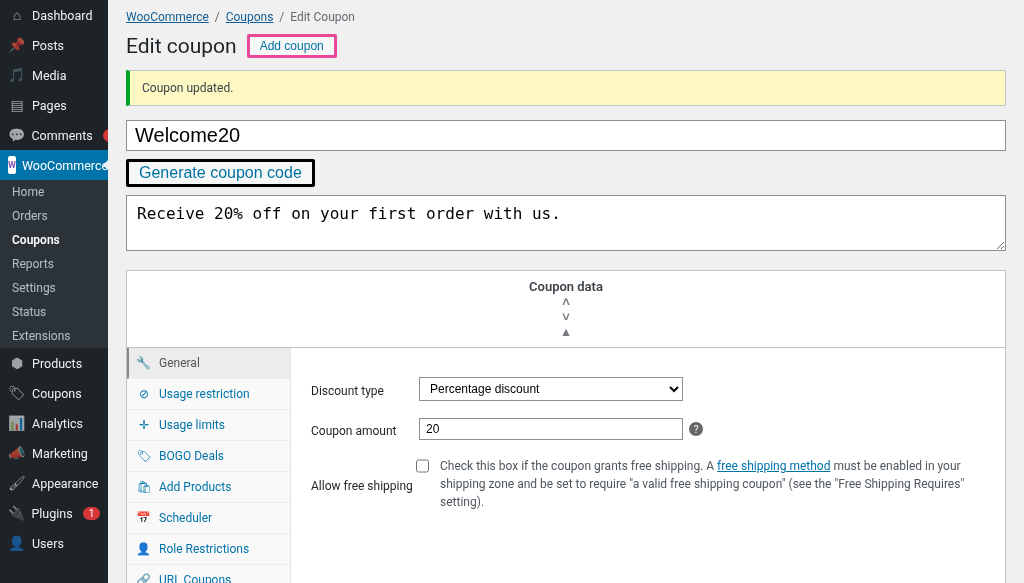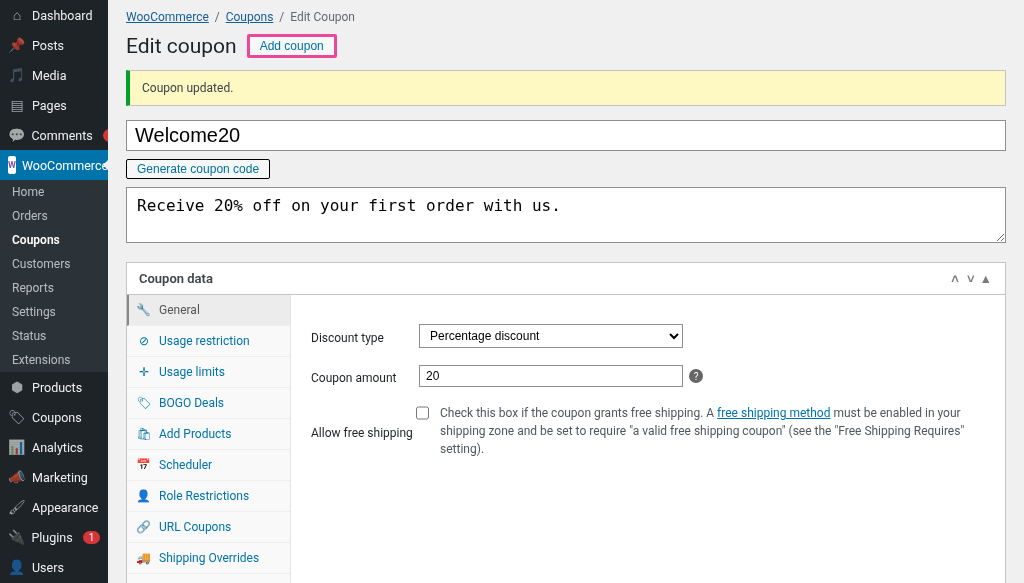--- a/index.html
+++ b/index.html
@@ -19,25 +19,25 @@
 .main { flex: 1; overflow-y: auto; padding: 0 18px; }
 .breadcrumb { font-size: 12px; padding: 10px 0; color: #646970; }
 .breadcrumb a { color: #135e96; text-decoration: underline; cursor: pointer; }
 .heading-row { display: flex; align-items: center; gap: 10px; margin-bottom: 12px; }
 .heading-row h1 { font-size: 21px; font-weight: 400; color: #1d2327; }
 .heading-row .add-btn { border: 3px solid #ec4899; color: #0071a1; background: #f6f7f7; padding: 2px 10px; font-size: 12px; border-radius: 2px; cursor: pointer; }
 
 .notice { background: #fef9c3; border: 1px solid #c3c4c7; border-left: 4px solid #00a32a; padding: 10px 12px; font-size: 12px; margin-bottom: 14px; }
 
 .title-input { width: 100%; font-size: 20px; padding: 3px 8px; border: 1px solid #8c8f94; background: #fff; margin-bottom: 8px; }
-.gen-btn { border: 1px solid #000000; color: #0071a1; background: #f6f7f7; padding: 2px 10px; font-size: 12px; border-radius: 2px; cursor: pointer; margin-bottom: 8px; }
+.gen-btn { border: 3px solid #000000; color: #0071a1; background: #f6f7f7; padding: 2px 10px; font-size: 16px; border-radius: 2px; cursor: pointer; margin-bottom: 8px; }
 .desc-input { width: 100%; font-size: 16px; padding: 8px 10px; border: 1px solid #8c8f94; background: #fff; resize: vertical; min-height: 50px; margin-bottom: 16px; }
 
 .postbox { background: #fff; border: 1px solid #c3c4c7; margin-bottom: 16px; }
-.postbox-header { display: flex; align-items: center; padding: 8px 12px; border-bottom: 1px solid #c3c4c7; font-weight: 600; font-size: 13px; }
+.postbox-header { display: flex; align-items: center; padding: 8px 12px; border-bottom: 1px solid #c3c4c7; font-weight: 600; font-size: 13px; flex-direction: column; }
 .postbox-header .spacer { flex: 1; }
 .postbox-header .handle-icon { color: #787c82; padding: 0 4px; cursor: pointer; }
 
 .postbox-body { display: flex; }
 .coupon-tabs { width: 164px; background: #f9f9f9; border-right: 1px solid #e5e5e5; }
 .coupon-tab { display: flex; align-items: center; gap: 8px; padding: 8px 10px; border-bottom: 1px solid #eee; cursor: pointer; font-size: 12px; color: #0073aa; }
 .coupon-tab.tab-active { background: #ececec; color: #555; border-left: 2px solid #888; padding-left: 8px; }
 .coupon-tab .tab-icon { width: 14px; display: inline-flex; justify-content: center; color: inherit; font-size: 12px; }
 
 .coupon-panel { flex: 1; padding: 12px 20px; }
@@ -77,21 +77,20 @@
   </div>
 
   <div class="sidebar-item active">
     <span class="icon" style="background:#fff;color:#7f54b3;border-radius:2px;font-size:9px;font-weight:bold;">W</span>
     <span>WooCommerce</span>
   </div>
   <div class="sidebar-sub">
     <a>Home</a>
     <a>Orders</a>
     <a class="sub-active">Coupons</a>
-    <a>Customers</a>
     <a>Reports</a>
     <a>Settings</a>
     <a>Status</a>
     <a>Extensions</a>
   </div>
 
   <div class="sidebar-item">
     <span class="icon">⬢</span>
     <span>Products</span>
   </div>

